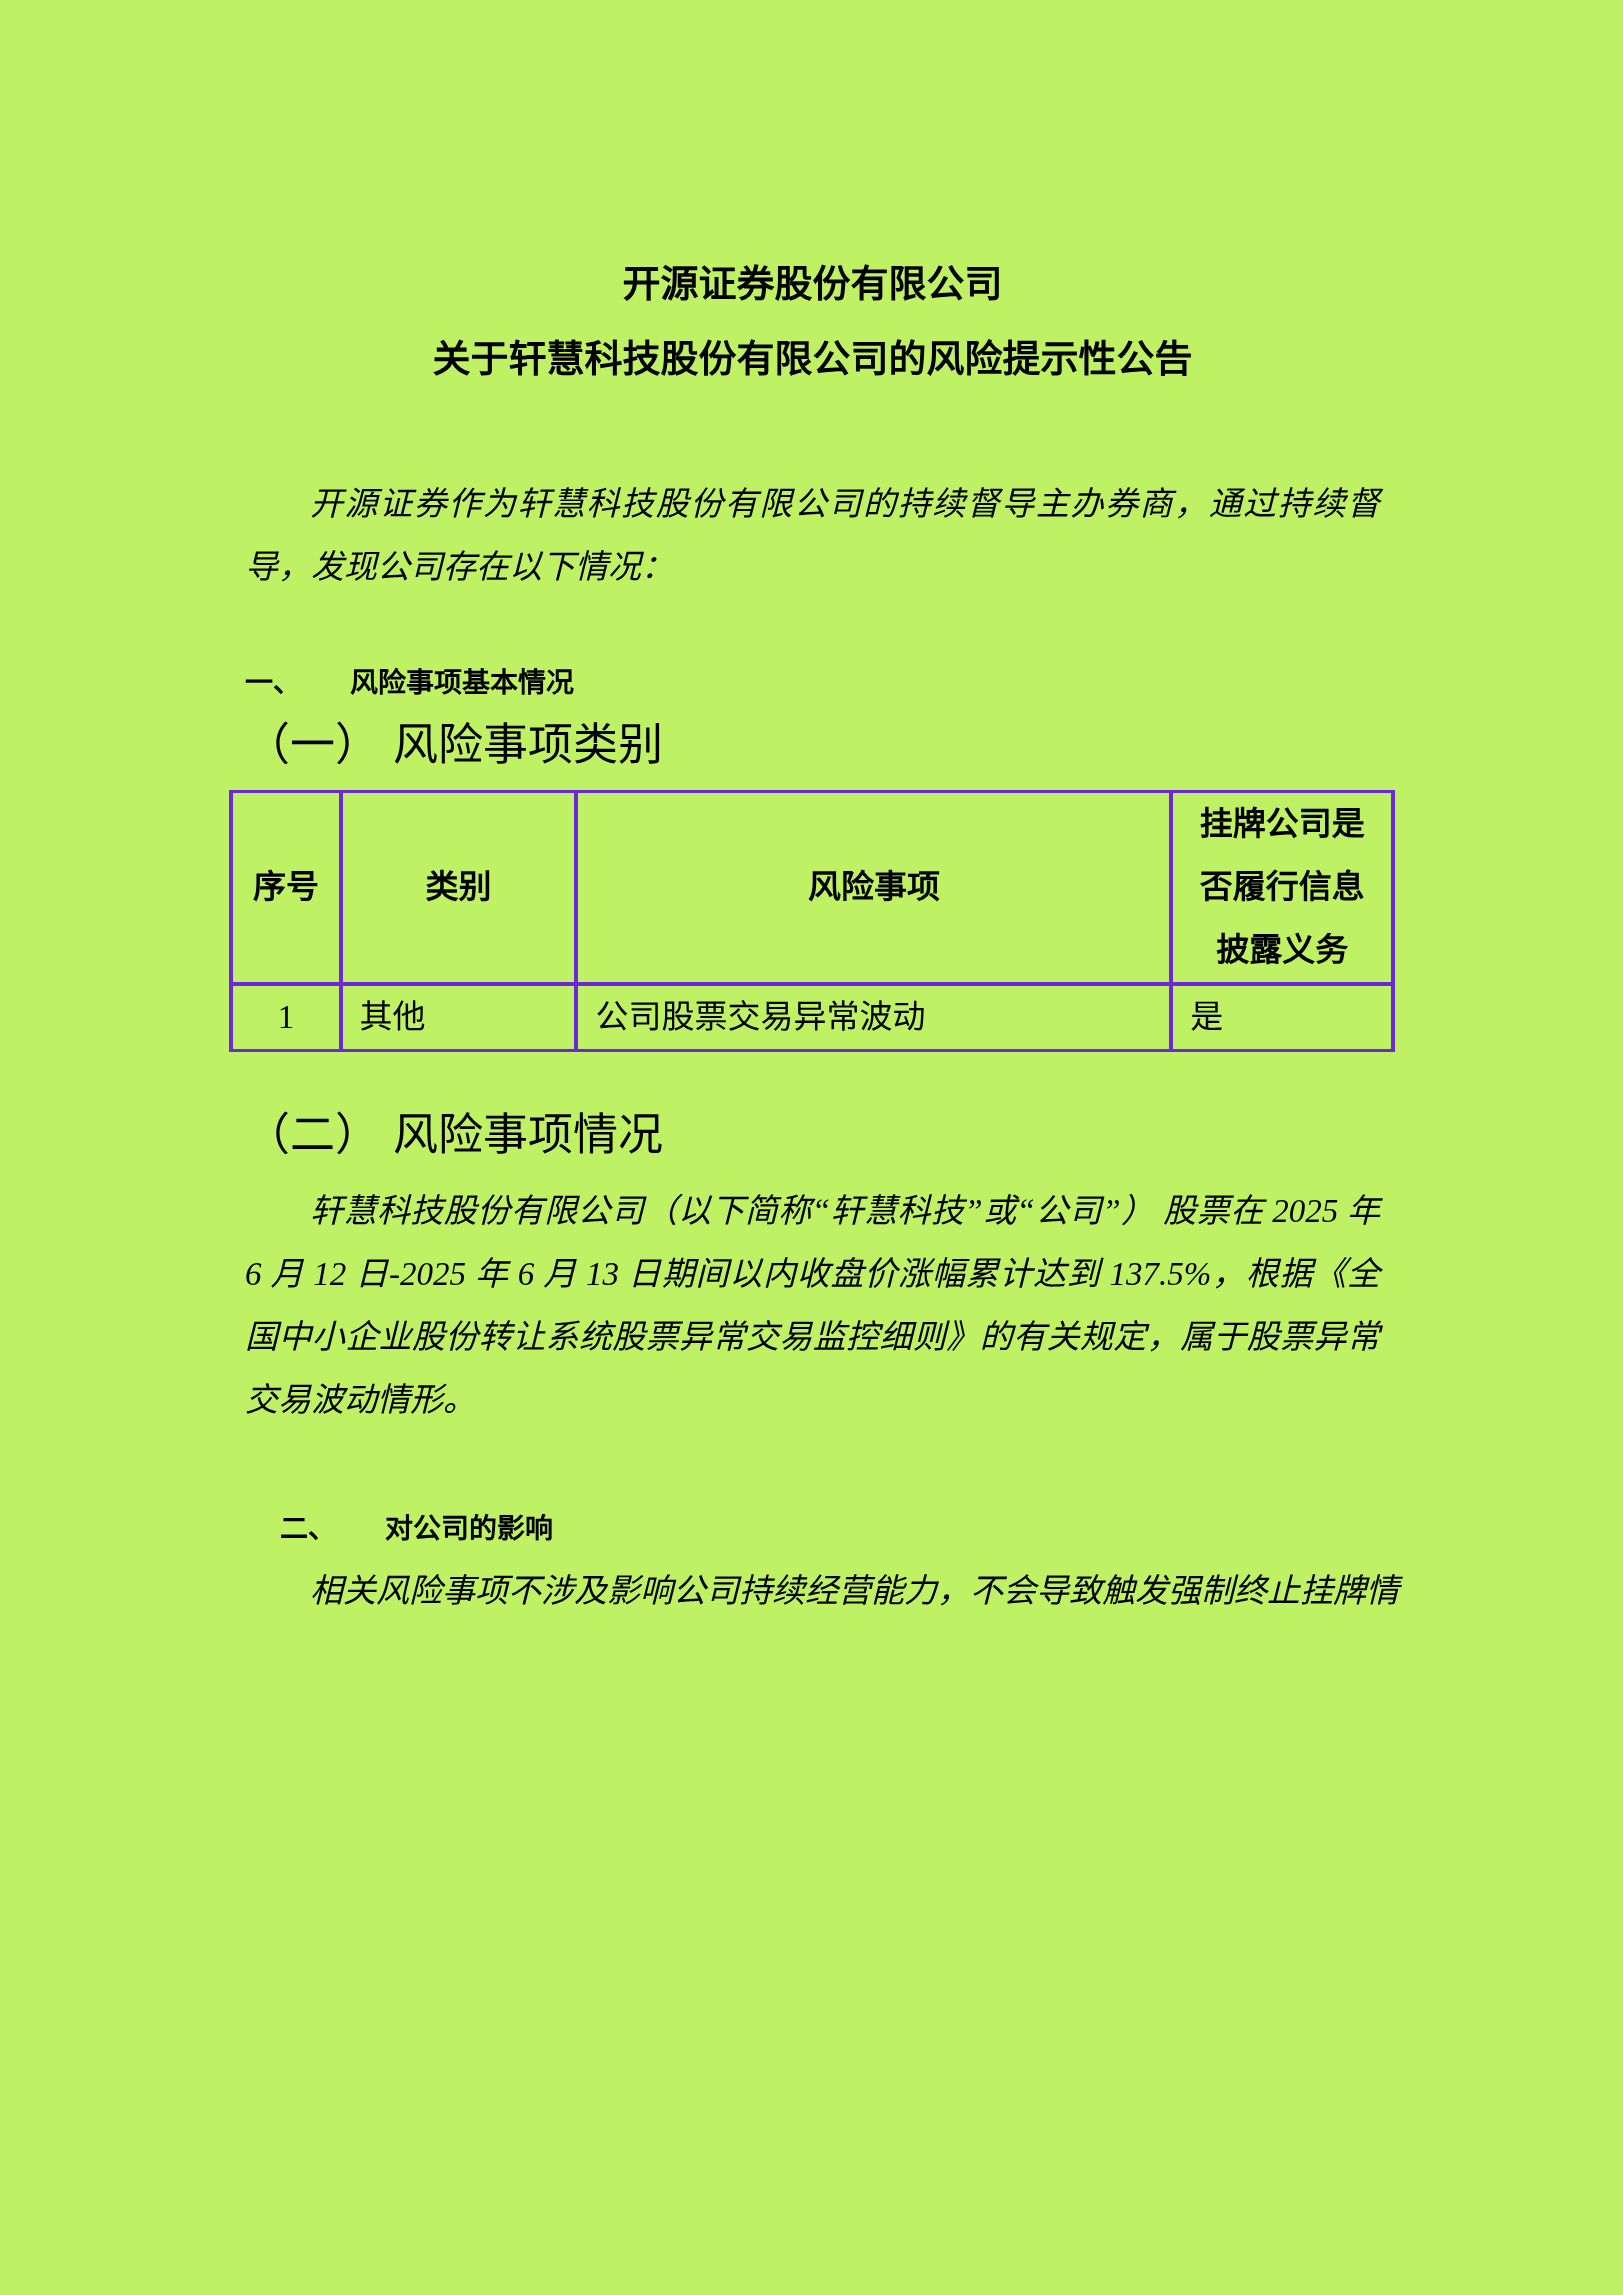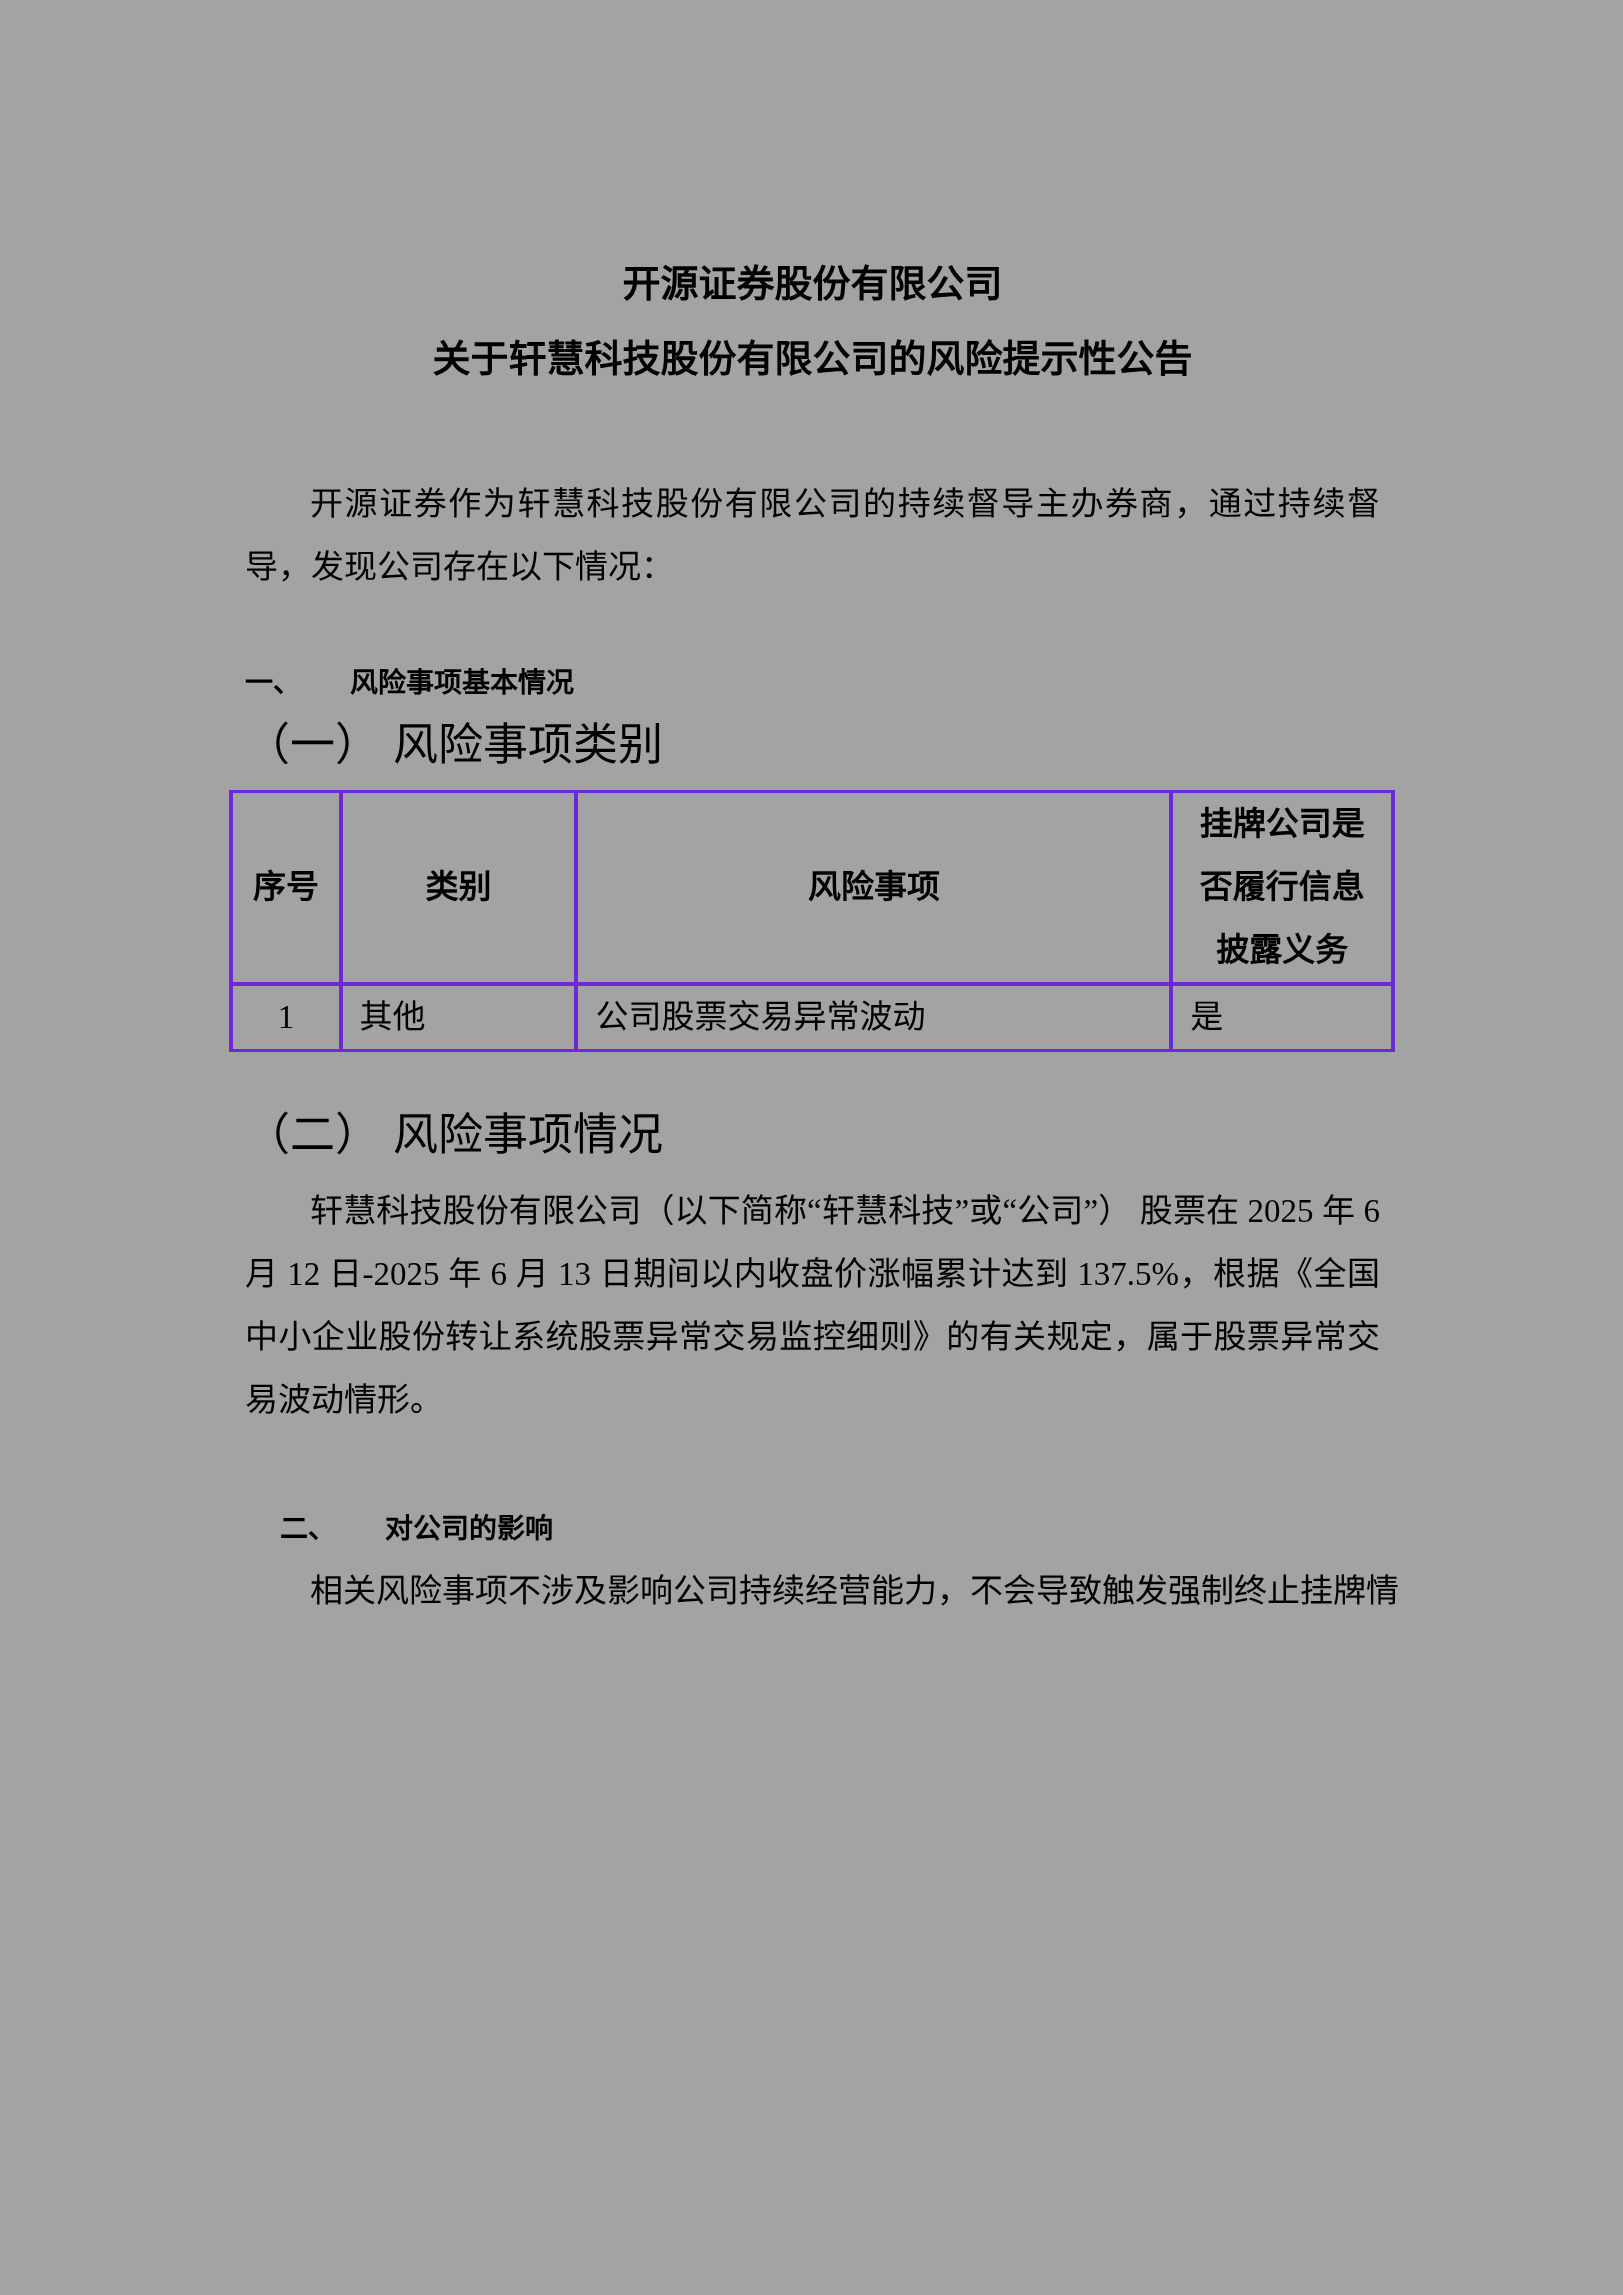--- a/index.html
+++ b/index.html
@@ -1,38 +1,39 @@
 <!DOCTYPE html>
 <html lang="zh-CN" style="font-size:10.5px"><head>
 <meta charset="utf-8">
 <style>
   html, body { margin: 0; padding: 0; background: #ffffff; }
   .page {
     position: relative;
     width: 1623px;
     height: 2295px;
     box-sizing: border-box;
-    background: #a3a3a3;
+    background: #bef264;
     color: #000000;
     padding: 247px 243px 0 245px;
     font-family: "Liberation Serif", "DejaVu Serif", serif;
     overflow: hidden;
   }
   .title {
     margin: 0;
     font-size: 38px;
     font-weight: bold;
     line-height: 75px;
     text-align: center;
   }
   .body-text {
     margin: 0;
     font-size: 33px;
     line-height: 63px;
     text-align: justify;
+    font-style: italic;
   }
   .indent { text-indent: 65px; }
   .intro { margin-top: 76px; }
   .heading-l1 {
     margin: 0;
     font-size: 28px;
     font-weight: bold;
     line-height: 63px;
   }
   .heading-l2 {

